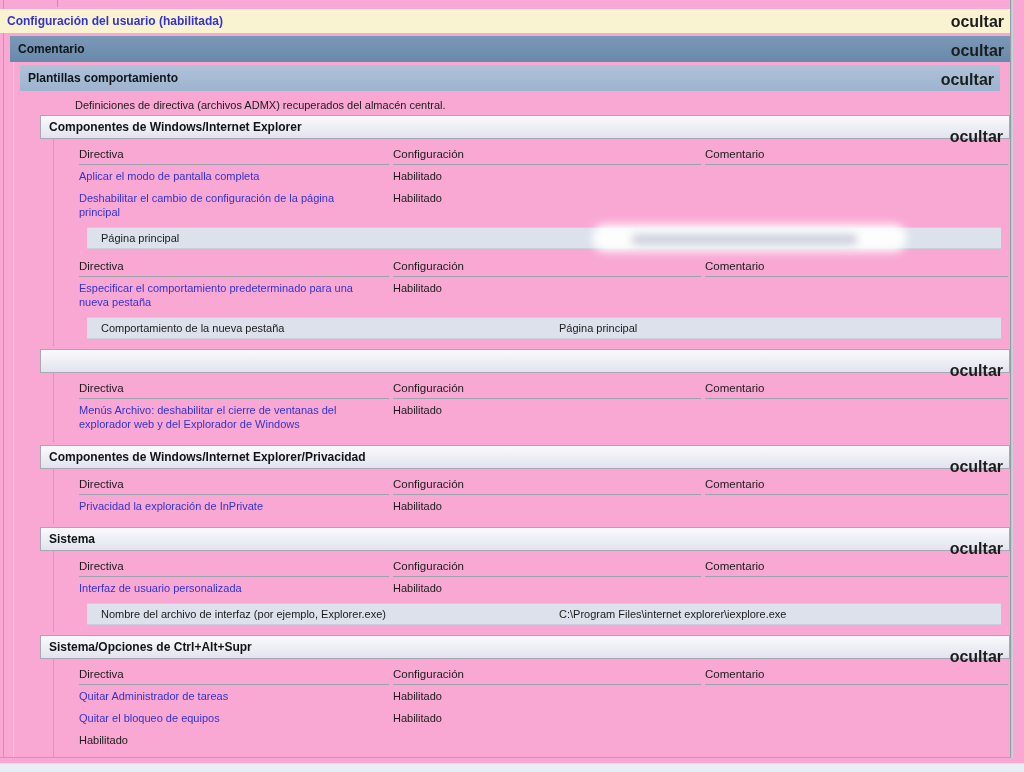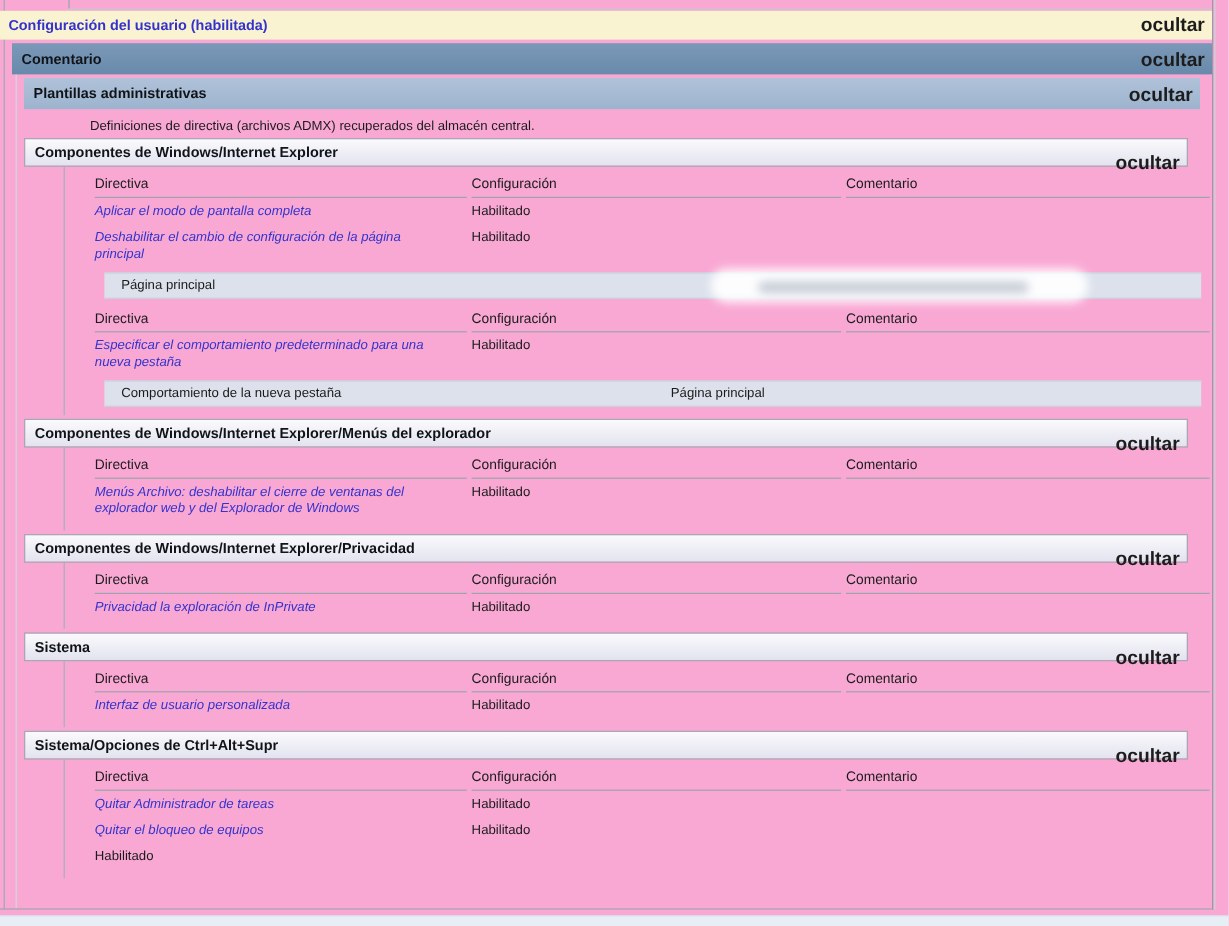--- a/index.html
+++ b/index.html
@@ -32,36 +32,36 @@
          color:#3333cc; font-weight:bold; font-size:12px; }
   .l1 { margin-left:10px; }
   .he1 { width:1000px; height:26px; margin-top:3px; padding-left:8px;
          background:linear-gradient(#7c98b8,#688aab); font-weight:bold; font-size:12px; color:#101418; }
   .l2 { margin-left:10px; }
   .he2 { width:980px; height:26px; margin-top:3px; padding-left:8px;
          background:linear-gradient(#b0c2d9,#9db3ce); font-weight:bold; font-size:12px; color:#101418; }
   .admx { margin:8px 0 0 55px; line-height:13px; }
 
   .sec { margin-top:3px; }
-  .he3 { width:970px; height:24px; padding-left:8px;
+  .he3 { width:970px; height:24px; margin-left:20px; padding-left:8px;
          background:linear-gradient(#fafafd,#e2e3ee); border:1px solid #a6a8b3;
          font-weight:bold; font-size:12px; color:#101418; }
   .secContent { margin-left:33px; width:957px; border-left:1px solid #a9aeb8;
                 padding:6px 0 7px 0; }
 
   
   .tbl { margin-left:25px; width:929px; }
   .tbl + .tbl { margin-top:8px; }
   .thead { display:grid; grid-template-columns:314px 312px 1fr; height:20px; }
   .th { font-weight:normal; font-size:11.5px; line-height:19px;
         border-bottom:1px solid #9ca3ac; margin-right:4px; }
   .th:last-child { margin-right:0; }
   .row { display:grid; grid-template-columns:314px 312px 1fr; padding:4px 0 4px 0;
          line-height:14px; }
-  .pol { color:#3333cc; text-decoration:none; cursor:pointer; padding-right:29px;font-style:italic; }
+  .pol { color:#3333cc; text-decoration:none; cursor:pointer; padding-right:29px; }
   .setv, .comv { color:#1b1b1b; }
 
   .subrow { position:relative; margin:4px 0 0 8px; width:914px; height:22px;
             background:#dce1ec; border-top:1px solid #c9cfdc; border-bottom:1px solid #c9cfdc;
             display:grid; grid-template-columns:472px 1fr; align-items:center; }
   .subname { padding-left:14px; }
   .blob { position:absolute; left:505px; top:-4px; width:315px; height:28px;
           border-radius:14px; background:rgba(255,255,255,.92); filter:blur(4px); }
   .blob-streak { position:absolute; left:545px; top:7px; width:225px; height:9px;
           border-radius:4px; background:rgba(148,158,178,.55); filter:blur(4px); }
@@ -88,21 +88,21 @@
     </div>
 
     <div class="l1">
       <div class="band he1">
         <span>Comentario</span>
         <a class="ocultar oc-in">ocultar</a>
       </div>
 
       <div class="l2">
         <div class="band he2">
-          <span>Plantillas administrativas</span>
+          <span>Plantillas comportamiento</span>
           <a class="ocultar oc-in">ocultar</a>
         </div>
 
         <div class="he2i">
           <p class="admx">Definiciones de directiva (archivos ADMX) recuperados del almacén central.</p>
           <div id="sections">
               <div class="sec">
                 <div class="band he3">
                   <span>Componentes de Windows/Internet Explorer</span>
                   <a class="ocultar oc-out">ocultar</a>
@@ -144,21 +144,20 @@
                     </div>
                     <div class="subrow">
                       <span class="subname">Comportamiento de la nueva pestaña</span>
                       <span class="subvalue">Página principal</span>
                     </div>
                   </div>
                 </div>
               </div>
               <div class="sec">
                 <div class="band he3">
-                  <span>Componentes de Windows/Internet Explorer/Menús del explorador</span>
                   <a class="ocultar oc-out">ocultar</a>
                 </div>
                 <div class="secContent">
                   <div class="tbl">
                     <div class="thead">
                       <div class="th">Directiva</div>
                       <div class="th">Configuración</div>
                       <div class="th">Comentario</div>
                     </div>
                     <div class="row">
@@ -198,20 +197,24 @@
                   <div class="tbl">
                     <div class="thead">
                       <div class="th">Directiva</div>
                       <div class="th">Configuración</div>
                       <div class="th">Comentario</div>
                     </div>
                     <div class="row">
                       <a class="pol">Interfaz de usuario personalizada</a>
                       <span class="setv">Habilitado</span>
                       <span class="comv"></span>
+                    </div>
+                    <div class="subrow">
+                      <span class="subname">Nombre del archivo de interfaz (por ejemplo, Explorer.exe)</span>
+                      <span class="subvalue">C:\Program Files\internet explorer\iexplore.exe</span>
                     </div>
                   </div>
                 </div>
               </div>
               <div class="sec">
                 <div class="band he3">
                   <span>Sistema/Opciones de Ctrl+Alt+Supr</span>
                   <a class="ocultar oc-out">ocultar</a>
                 </div>
                 <div class="secContent">

